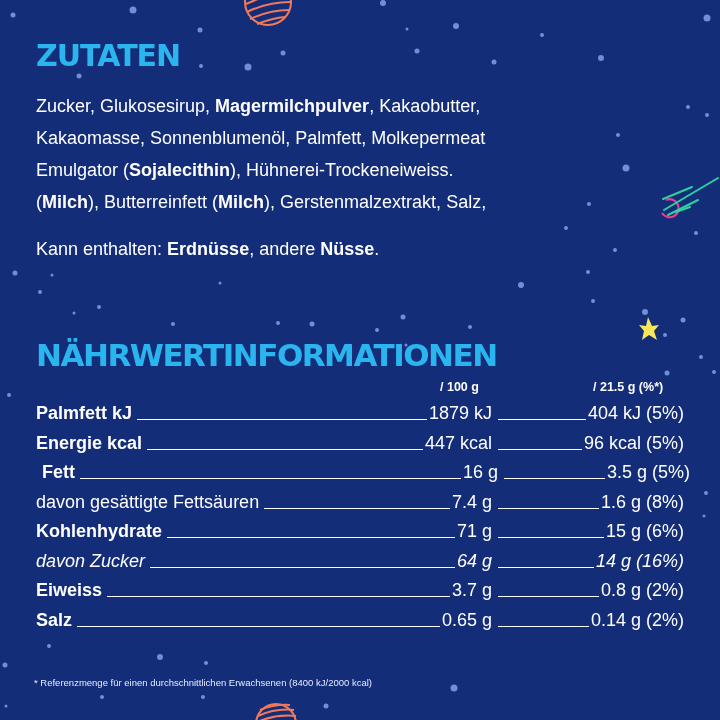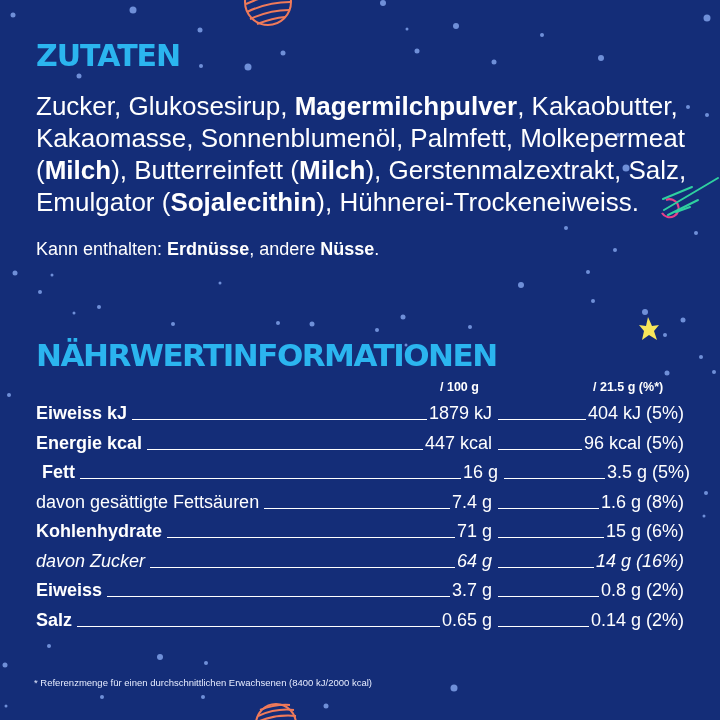--- a/index.html
+++ b/index.html
@@ -15,21 +15,21 @@
       position: absolute; left: 36px;
       font-family: "DejaVu Sans", "Liberation Sans", sans-serif;
       font-weight: bold; color: #2bb5ef;
       letter-spacing: -1px;
       margin: 0;
     }
     #zutaten-title { top: 38px; font-size: 30px; }
     #nw-title { top: 337px; font-size: 31px; letter-spacing: -1.5px; }
     .ingredients {
       position: absolute; left: 36px; top: 90px; width: 680px;
-      font-size: 26px; line-height: 32px; font-weight: 400;
+      font-size: 18px; line-height: 32px; font-weight: 400;
     }
     .ingredients b { font-weight: bold; }
     .allergy {
       position: absolute; left: 36px; top: 233px;
       font-size: 18px; line-height: 32px;
     }
     .allergy b { font-weight: bold; }
     .col-head {
       position: absolute; top: 380px; font-size: 12.5px; font-weight: bold;
     }
@@ -136,33 +136,33 @@
     </g>
   </g>
   <path fill="#f7e65a" d="M648 317 L652 326 L659 325 L654 331 L657 340 L649 335 L642 340 L644 331 L639 325 L646 326 Z"></path>
 </svg>
 
 <h1 class="h1" id="zutaten-title">ZUTATEN</h1>
 
 <div class="ingredients" id="ingredients">
     <div><span>Zucker, Glukosesirup, </span><b>Magermilchpulver</b><span>, Kakaobutter,</span></div>
     <div><span>Kakaomasse, Sonnenblumenöl, Palmfett, Molkepermeat</span></div>
+    <div><span>Emulgator (</span><b>Sojalecithin</b><span>), Hühnerei-Trockeneiweiss.</span></div>
     <div><span>(</span><b>Milch</b><span>), Butterreinfett (</span><b>Milch</b><span>), Gerstenmalzextrakt, Salz,</span></div>
-    <div><span>Emulgator (</span><b>Sojalecithin</b><span>), Hühnerei-Trockeneiweiss.</span></div>
   </div>
 <div class="allergy" id="allergy"><span>Kann enthalten: </span><b>Erdnüsse</b><span>, andere </span><b>Nüsse</b><span>.</span></div>
 
 <h1 class="h1" id="nw-title">NÄHRWERTINFORMATIONEN</h1>
 
 <div class="col-head" id="col-100">/ 100 g</div>
 <div class="col-head" id="col-portion">/ 21.5 g (%*)</div>
 
 <div id="nutrition-rows">
     <div class="row" style="top: 398px;">
-      <span class="label bold">Eiweiss kJ</span>
+      <span class="label bold">Palmfett kJ</span>
       <span class="line1"></span>
       <span class="v1">1879 kJ</span>
       <span class="line2" style="width: 87.9531px;"></span>
       <span class="v2">404 kJ (5%)</span>
     </div>
     <div class="row" style="top: 427.5px;">
       <span class="label bold">Energie kcal</span>
       <span class="line1"></span>
       <span class="v1">447 kcal</span>
       <span class="line2" style="width: 83.9531px;"></span>

